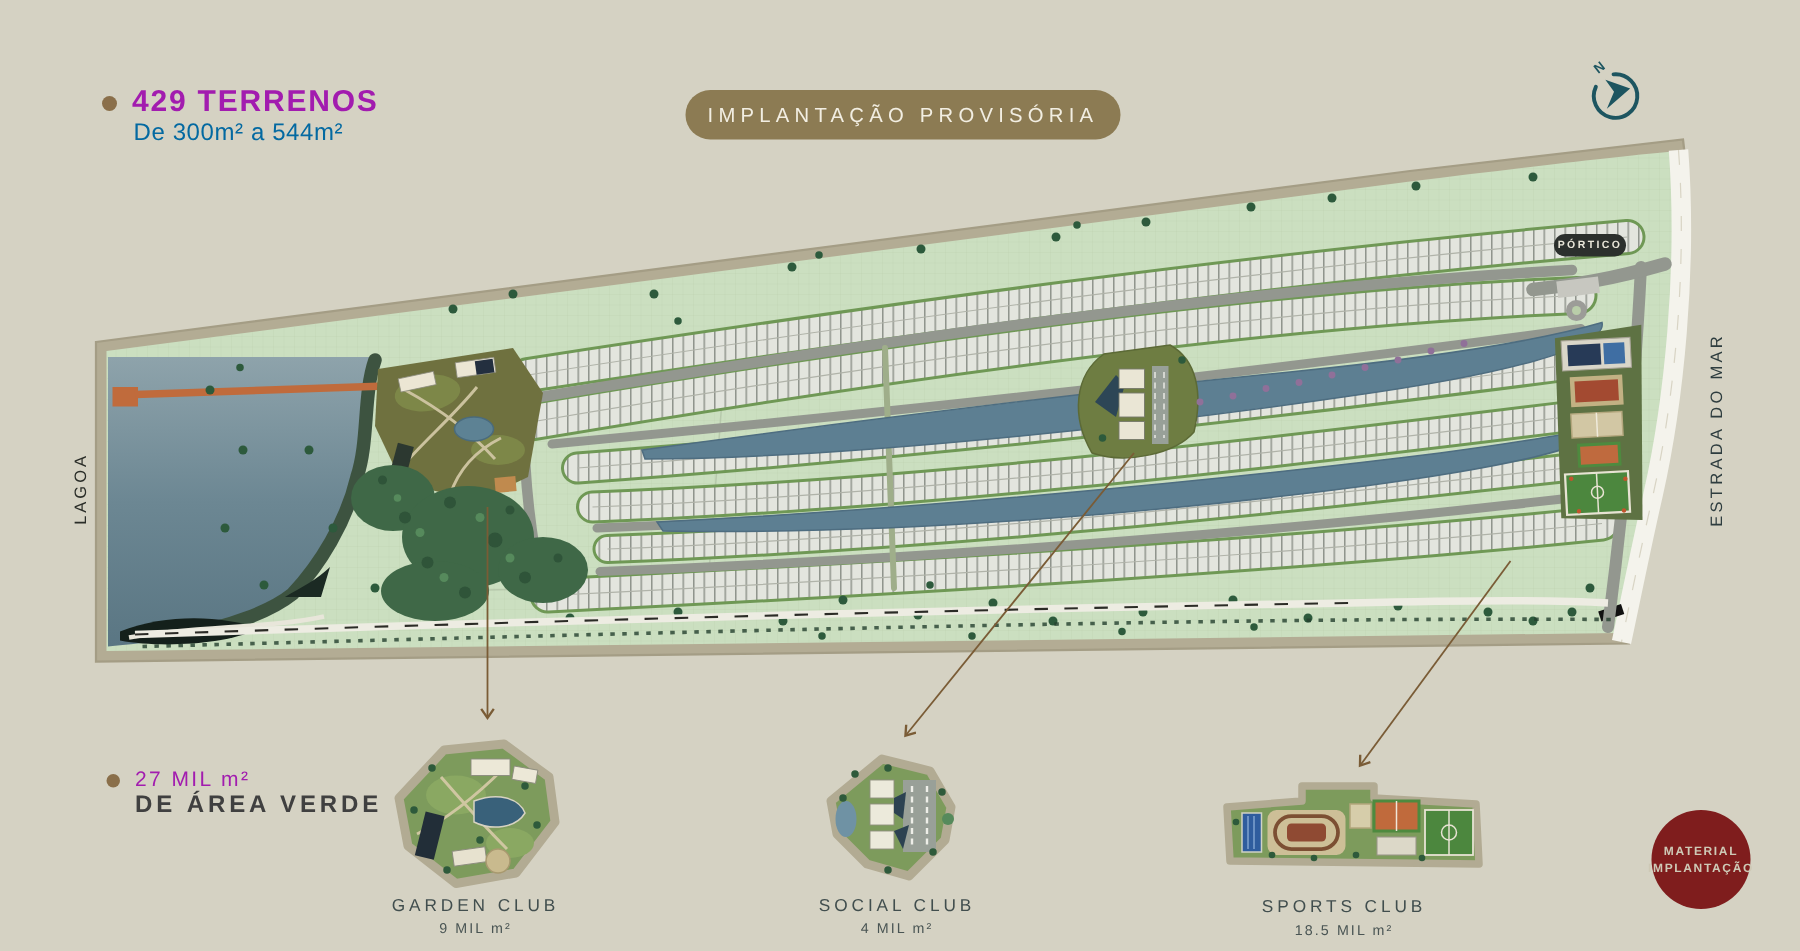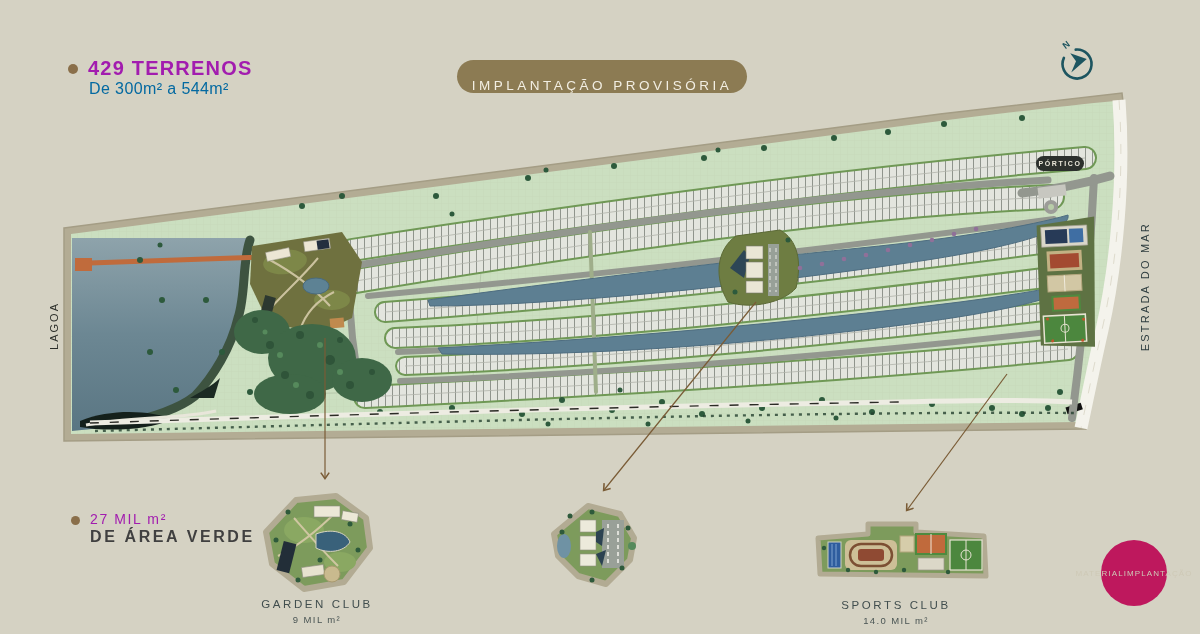--- a/index.html
+++ b/index.html
@@ -11,21 +11,21 @@
   .abs{position:absolute;}
 
   
   .hdr-bullet{left:68px;top:64px;width:10px;height:10px;border-radius:50%;background:#8a6f4a;}
   .hdr-title{left:88px;top:57px;font-size:20px;font-weight:700;letter-spacing:1.2px;color:#a21caf;}
   .hdr-sub{left:89px;top:80px;font-size:16px;font-weight:400;letter-spacing:.4px;color:#0369a1;}
 
   
   .banner{
     left:457px;top:60px;width:290px;height:33px;border-radius:17px;background:#8c7b53;
-    display:flex;align-items:flex-end;justify-content:center;
+    display:flex;align-items:center;justify-content:center;
     color:#f2eee2;font-size:13.5px;font-weight:500;letter-spacing:3.5px;
   }
 
   
   .compass{left:1054px;top:38px;width:46px;height:46px;}
   .compass-n{left:1063px;top:40px;font-size:9px;font-weight:700;color:#1d5560;transform:rotate(-38deg);}
 
   
   .vlabel{
     writing-mode:vertical-rl;transform:rotate(180deg);
@@ -49,23 +49,23 @@
   
   .co-label{width:170px;text-align:center;color:#414e4e;}
   .co-name{font-size:11.5px;font-weight:400;letter-spacing:2.6px;}
   .co-area{margin-top:4px;font-size:9.5px;font-weight:400;letter-spacing:1.4px;color:#4a5554;}
   .co-garden{left:232px;top:598px;}
   .co-social{left:513px;top:598px;}
   .co-sports{left:811px;top:599px;}
 
   
   .stamp{
-    left:1101px;top:540px;width:66px;height:66px;border-radius:50%;background:#be185d;
-    display:flex;align-items:center;justify-content:center;
-    color:#cec9b6;font-size:8px;font-weight:400;letter-spacing:1.1px;line-height:11px;
+    left:1101px;top:540px;width:66px;height:66px;border-radius:50%;background:#7f1d1d;
+    display:flex;flex-direction:column;align-items:center;justify-content:center;
+    color:#cec9b6;font-size:8px;font-weight:700;letter-spacing:1.1px;line-height:11px;
   }
 </style>
 </head>
 <body>
 
 <div class="stage">
 
   <svg class="abs" style="left:0;top:0" width="1200" height="634" viewBox="0 0 1200 634">
     <defs>
       <linearGradient id="lagoonG" x1="0" y1="0" x2="0" y2="1">
@@ -384,23 +384,27 @@
   </div>
 
   <div class="abs note-bullet"></div>
   <div class="abs note-l1">27 MIL m²</div>
   <div class="abs note-l2">DE ÁREA VERDE</div>
 
   <div class="abs co-label co-garden">
     <div class="co-name">GARDEN CLUB</div>
     <div class="co-area">9 MIL m²</div>
   </div>
+  <div class="abs co-label co-social">
+    <div class="co-name">SOCIAL CLUB</div>
+    <div class="co-area">4 MIL m²</div>
+  </div>
   <div class="abs co-label co-sports">
     <div class="co-name">SPORTS CLUB</div>
-    <div class="co-area">14.0 MIL m²</div>
+    <div class="co-area">18.5 MIL m²</div>
   </div>
 
   <div class="abs stamp">
     <span>MATERIAL</span>
     <span>IMPLANTAÇÃO</span>
   </div>
 
 </div>
 
 </body></html>

